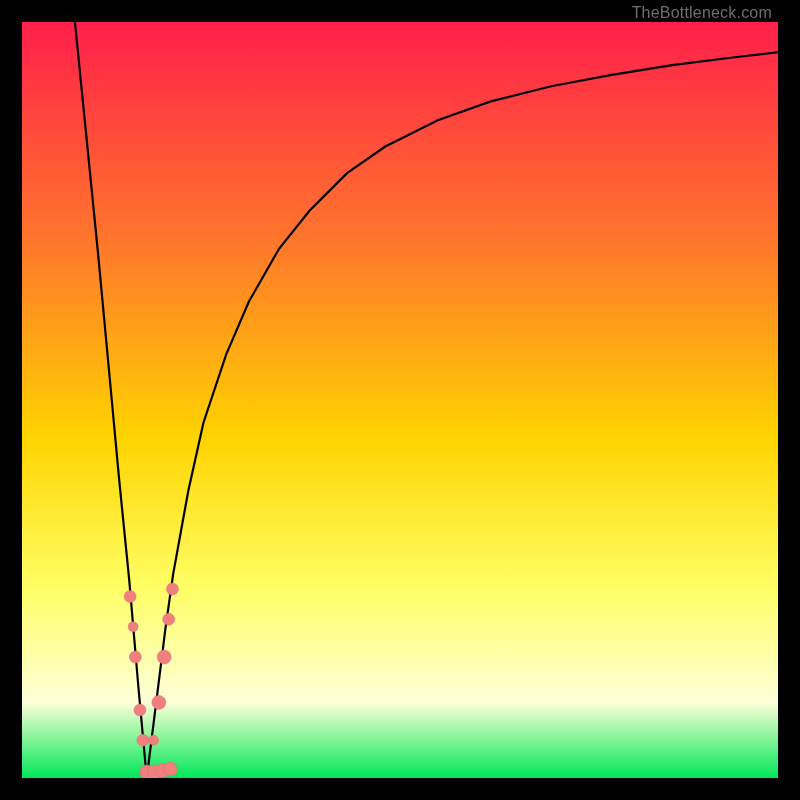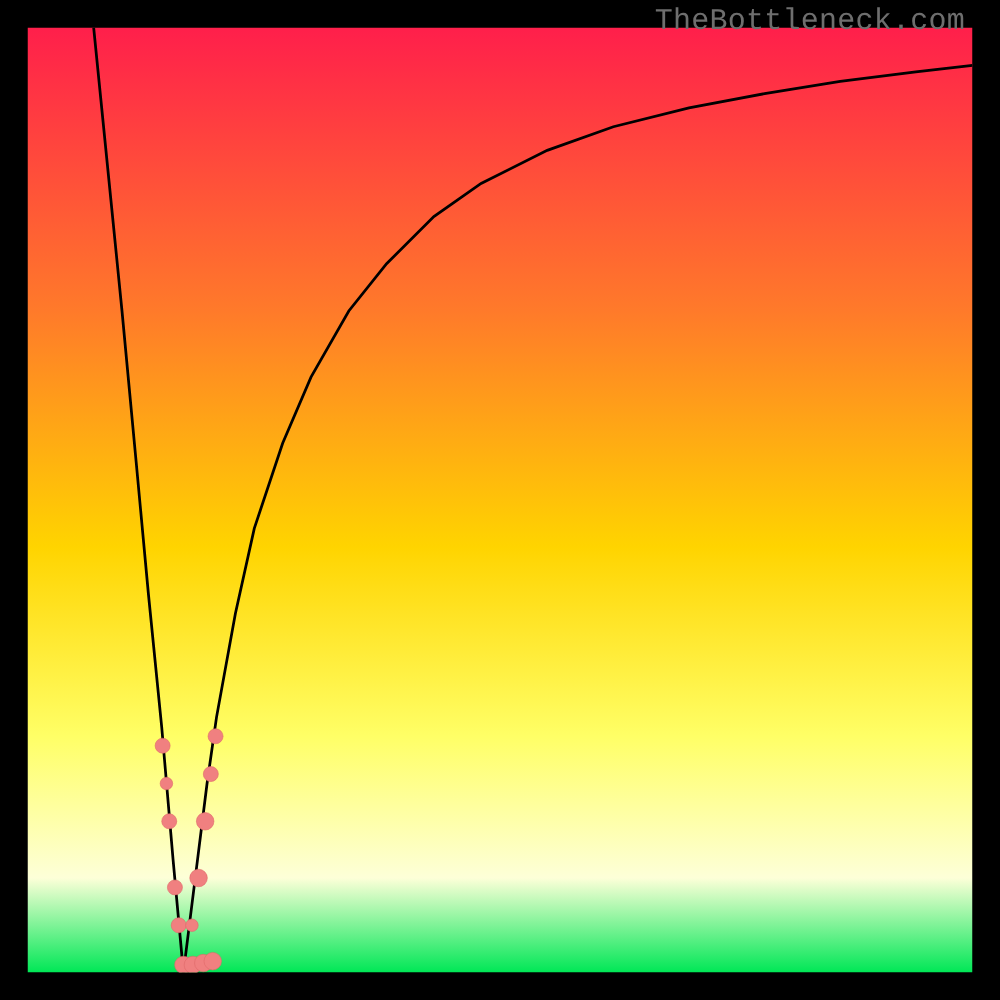--- a/index.html
+++ b/index.html
@@ -24,25 +24,24 @@
     left: 0;
     top: 0;
     width: 756px;
     height: 756px;
   }
   .watermark {
     position: absolute;
     top: 4px;
     right: 28px;
     color: #6e6e6e;
-    font-size: 24px;
+    font-size: 16px;
     font-weight: 500;
     letter-spacing: 0.2px;
     user-select: none;
-    font-family: Liberation Mono, monospace;
   }
   svg { display: block; }
 </style>
 </head>
 <body>
 
 <div class="frame">
   <svg class="plot" viewBox="0 0 756 756">
     <defs>
       <linearGradient id="bg-grad" x1="0" y1="0" x2="0" y2="1">

